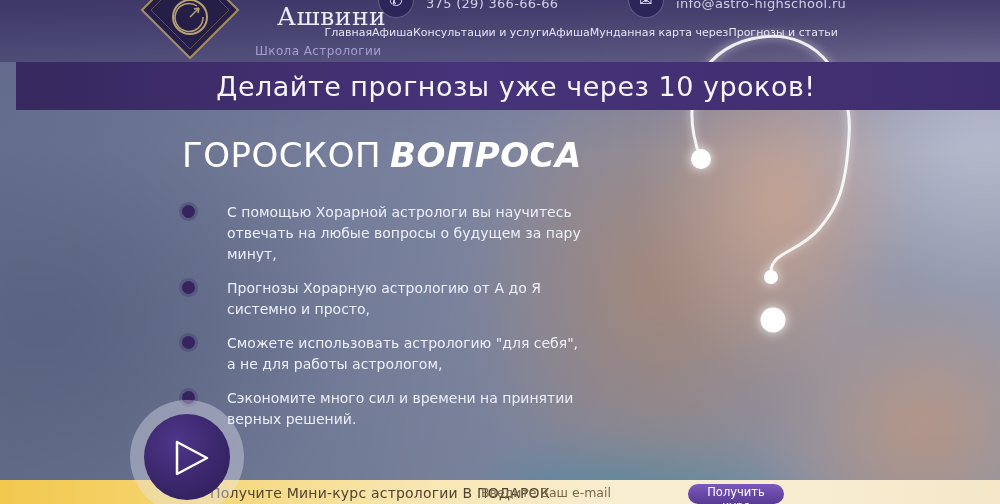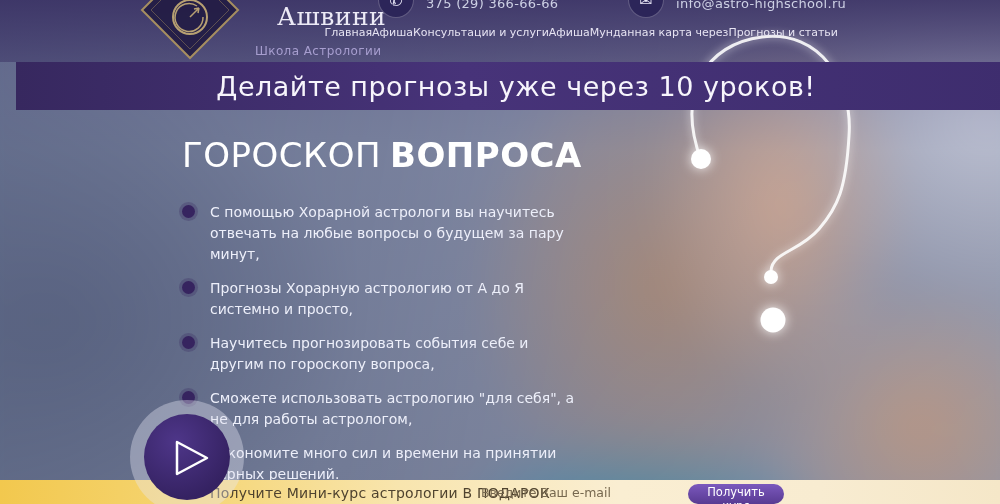--- a/index.html
+++ b/index.html
@@ -50,23 +50,23 @@
   
   .banner{position:absolute;left:16px;top:62px;width:1000px;height:48px;z-index:5;
     background:linear-gradient(90deg,#37285f 0%,#473379 45%,#3e2d6e 100%);
     display:flex;align-items:center;justify-content:center;}
   .banner span{color:#f7f5fc;font-size:27px;letter-spacing:.5px;font-weight:400;}
 
   
   .hero{position:absolute;left:182px;top:134px;width:400px;z-index:5;}
   .hero h1{margin:0 0 26px 0;font-size:34px;color:#fff;letter-spacing:.5px;font-weight:400;line-height:42px;}
   .hero h1 .light{font-weight:400;margin-right:9px;}
-  .hero h1 .bold{font-weight:700;}
+  .hero h1 .bold{font-weight:700;font-style:italic;}
   .bullets{list-style:none;margin:0;padding:0;}
-  .bullets li{display:flex;gap:15px;margin-bottom:13px;}
+  .bullets li{display:flex;gap:32px;margin-bottom:13px;}
   .dot{width:13px;height:13px;border-radius:50%;background:#36245f;flex:none;margin-top:3px;
     box-shadow:0 0 0 3px rgba(54,36,95,.28);}
   .btxt{font-size:14px;line-height:21px;color:#edeffa;}
 
   
   .play{position:absolute;left:130px;top:400px;width:114px;height:114px;z-index:9;cursor:pointer;}
   .play-ring{position:absolute;inset:0;border-radius:50%;background:rgba(232,232,244,.38);}
   .play-disc{position:absolute;inset:14px;border-radius:50%;
     background:radial-gradient(circle at 38% 32%, #4e3689, #352262 72%);}
   .play-tri{position:absolute;left:44px;top:40px;}
@@ -146,24 +146,20 @@
       <li>
         <span class="dot"></span>
         <span class="btxt">С помощью Хорарной астрологи вы научитесь отвечать на любые вопросы о будущем за пару минут,</span>
       </li>
       <li>
         <span class="dot"></span>
         <span class="btxt">Прогнозы Хорарную астрологию от А до Я системно и просто,</span>
       </li>
       <li>
         <span class="dot"></span>
-        <span class="btxt">Научитесь прогнозировать события себе и другим по гороскопу вопроса,</span>
-      </li>
-      <li>
-        <span class="dot"></span>
         <span class="btxt">Сможете использовать астрологию "для себя", а не для работы астрологом,</span>
       </li>
       <li>
         <span class="dot"></span>
         <span class="btxt">Сэкономите много сил и времени на принятии верных решений.</span>
       </li>
     </ul>
   </section>
 
   <div class="play">

